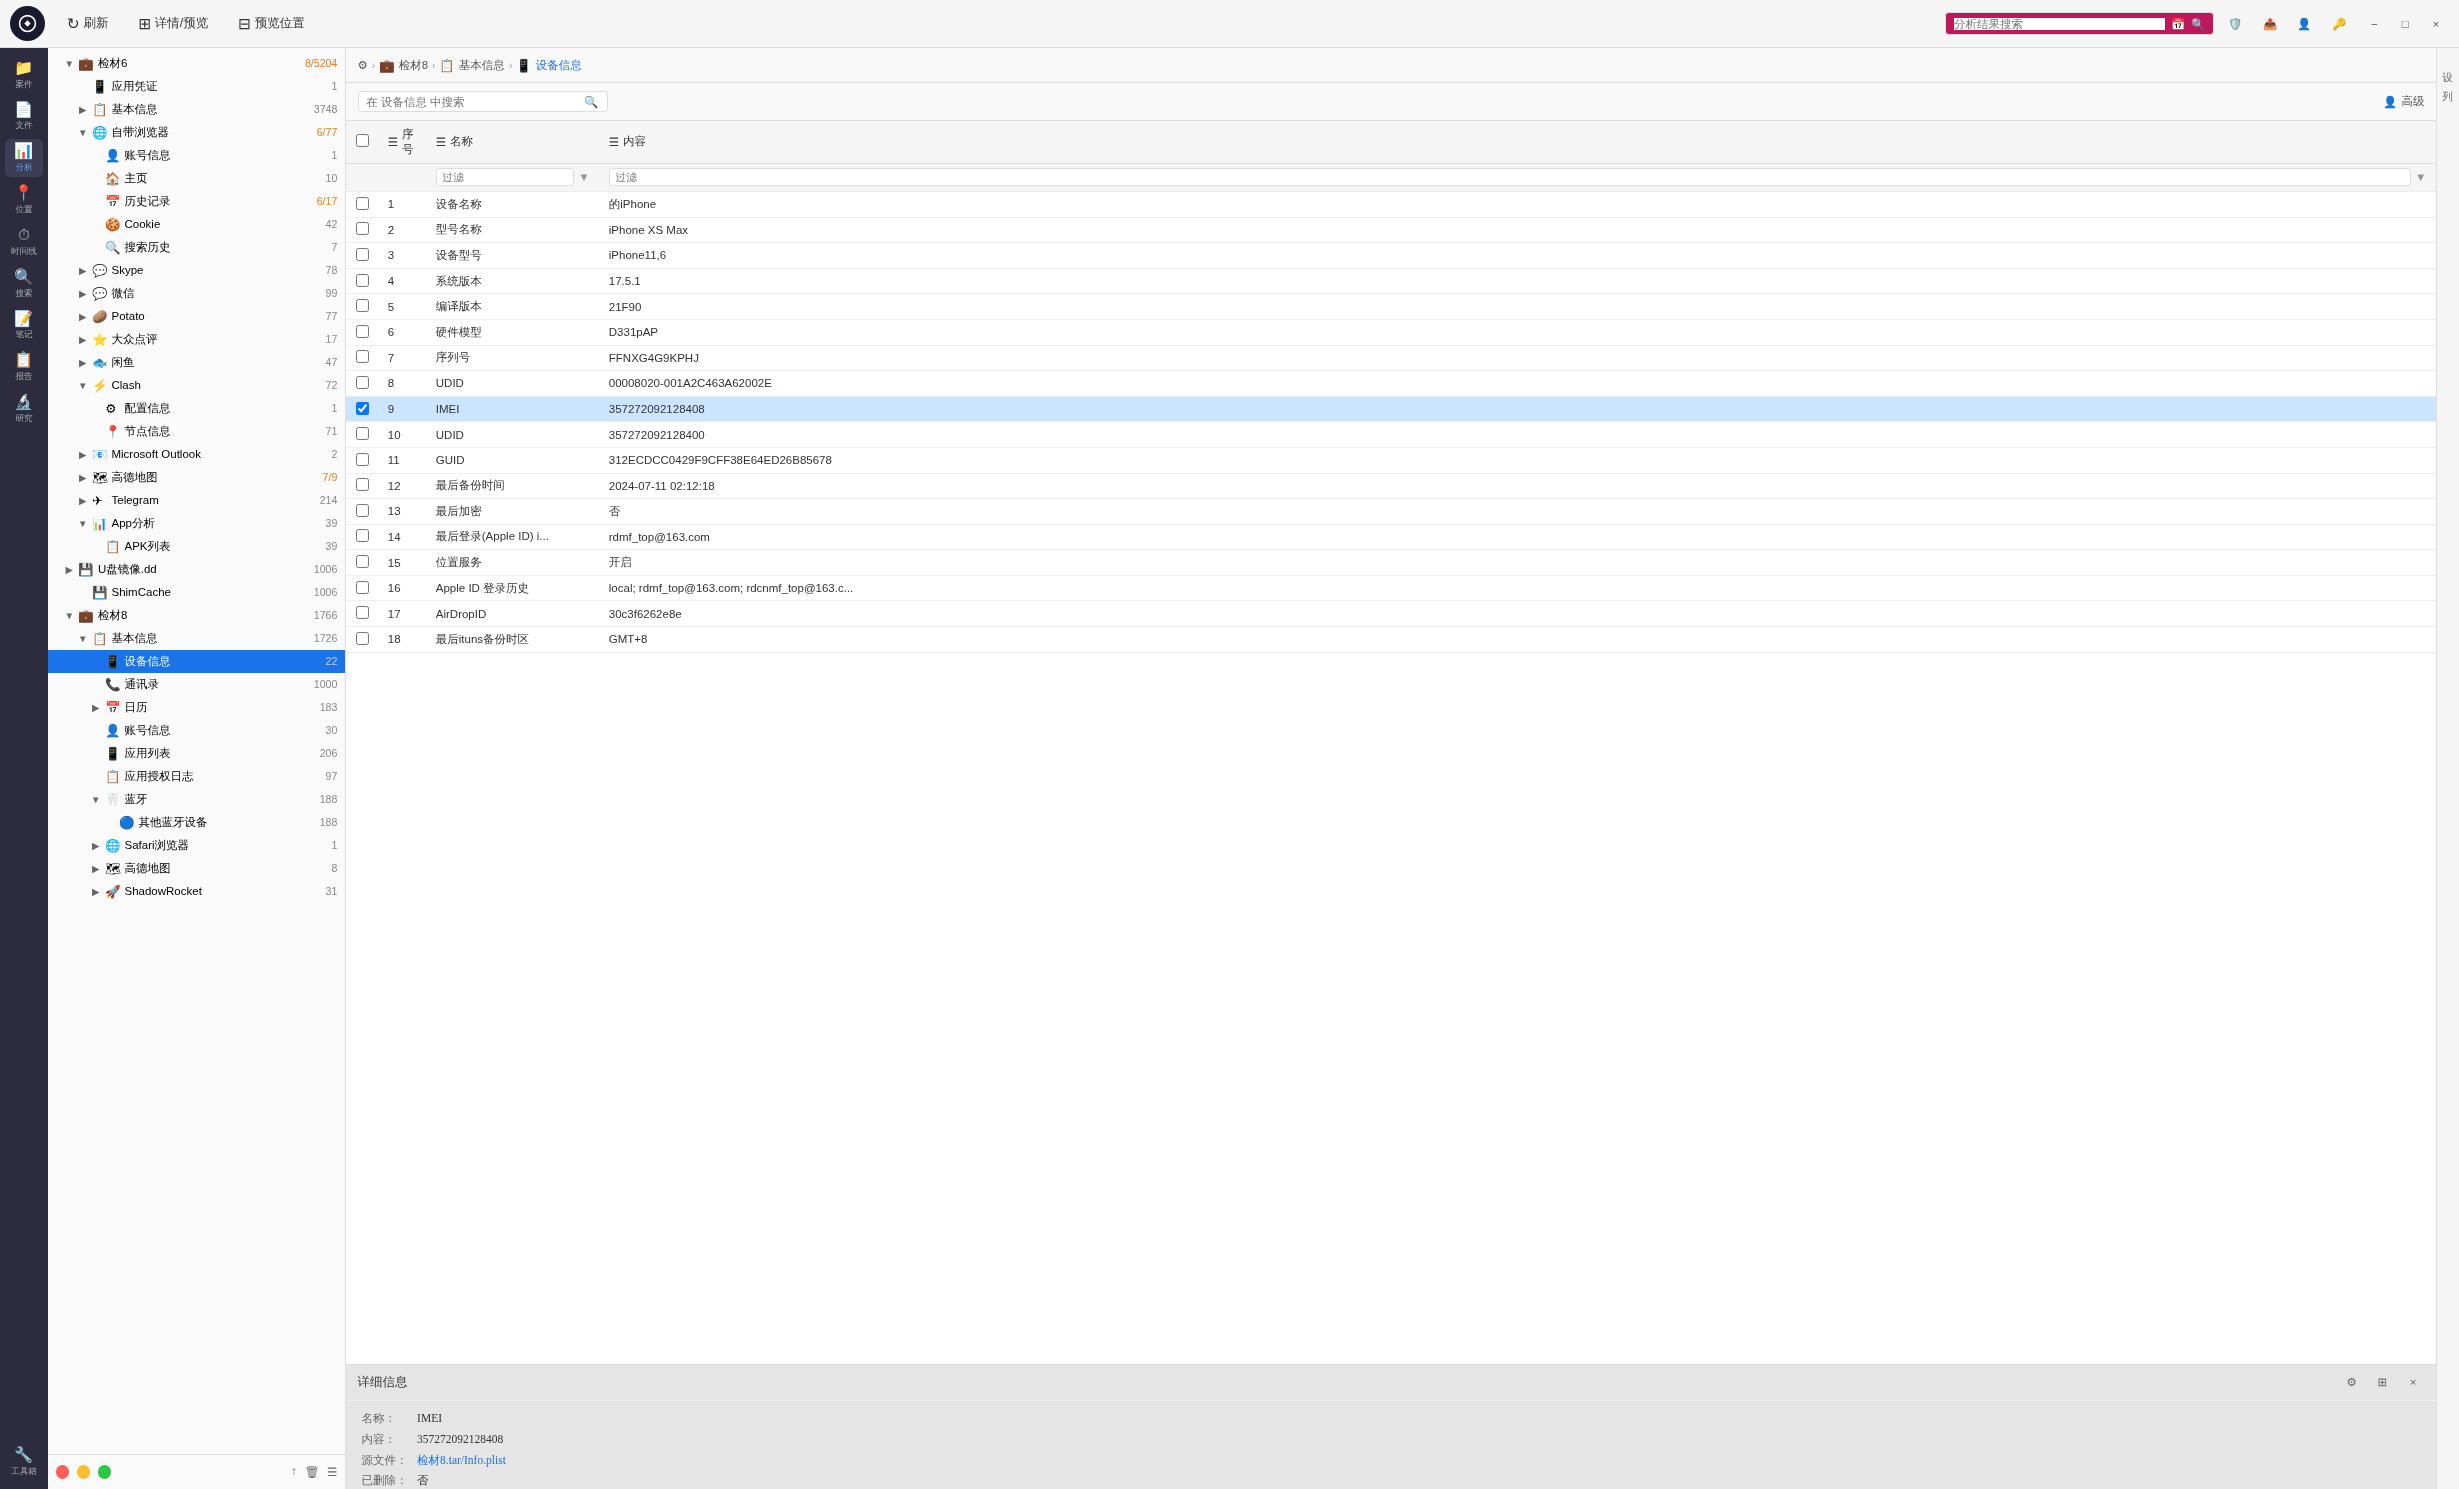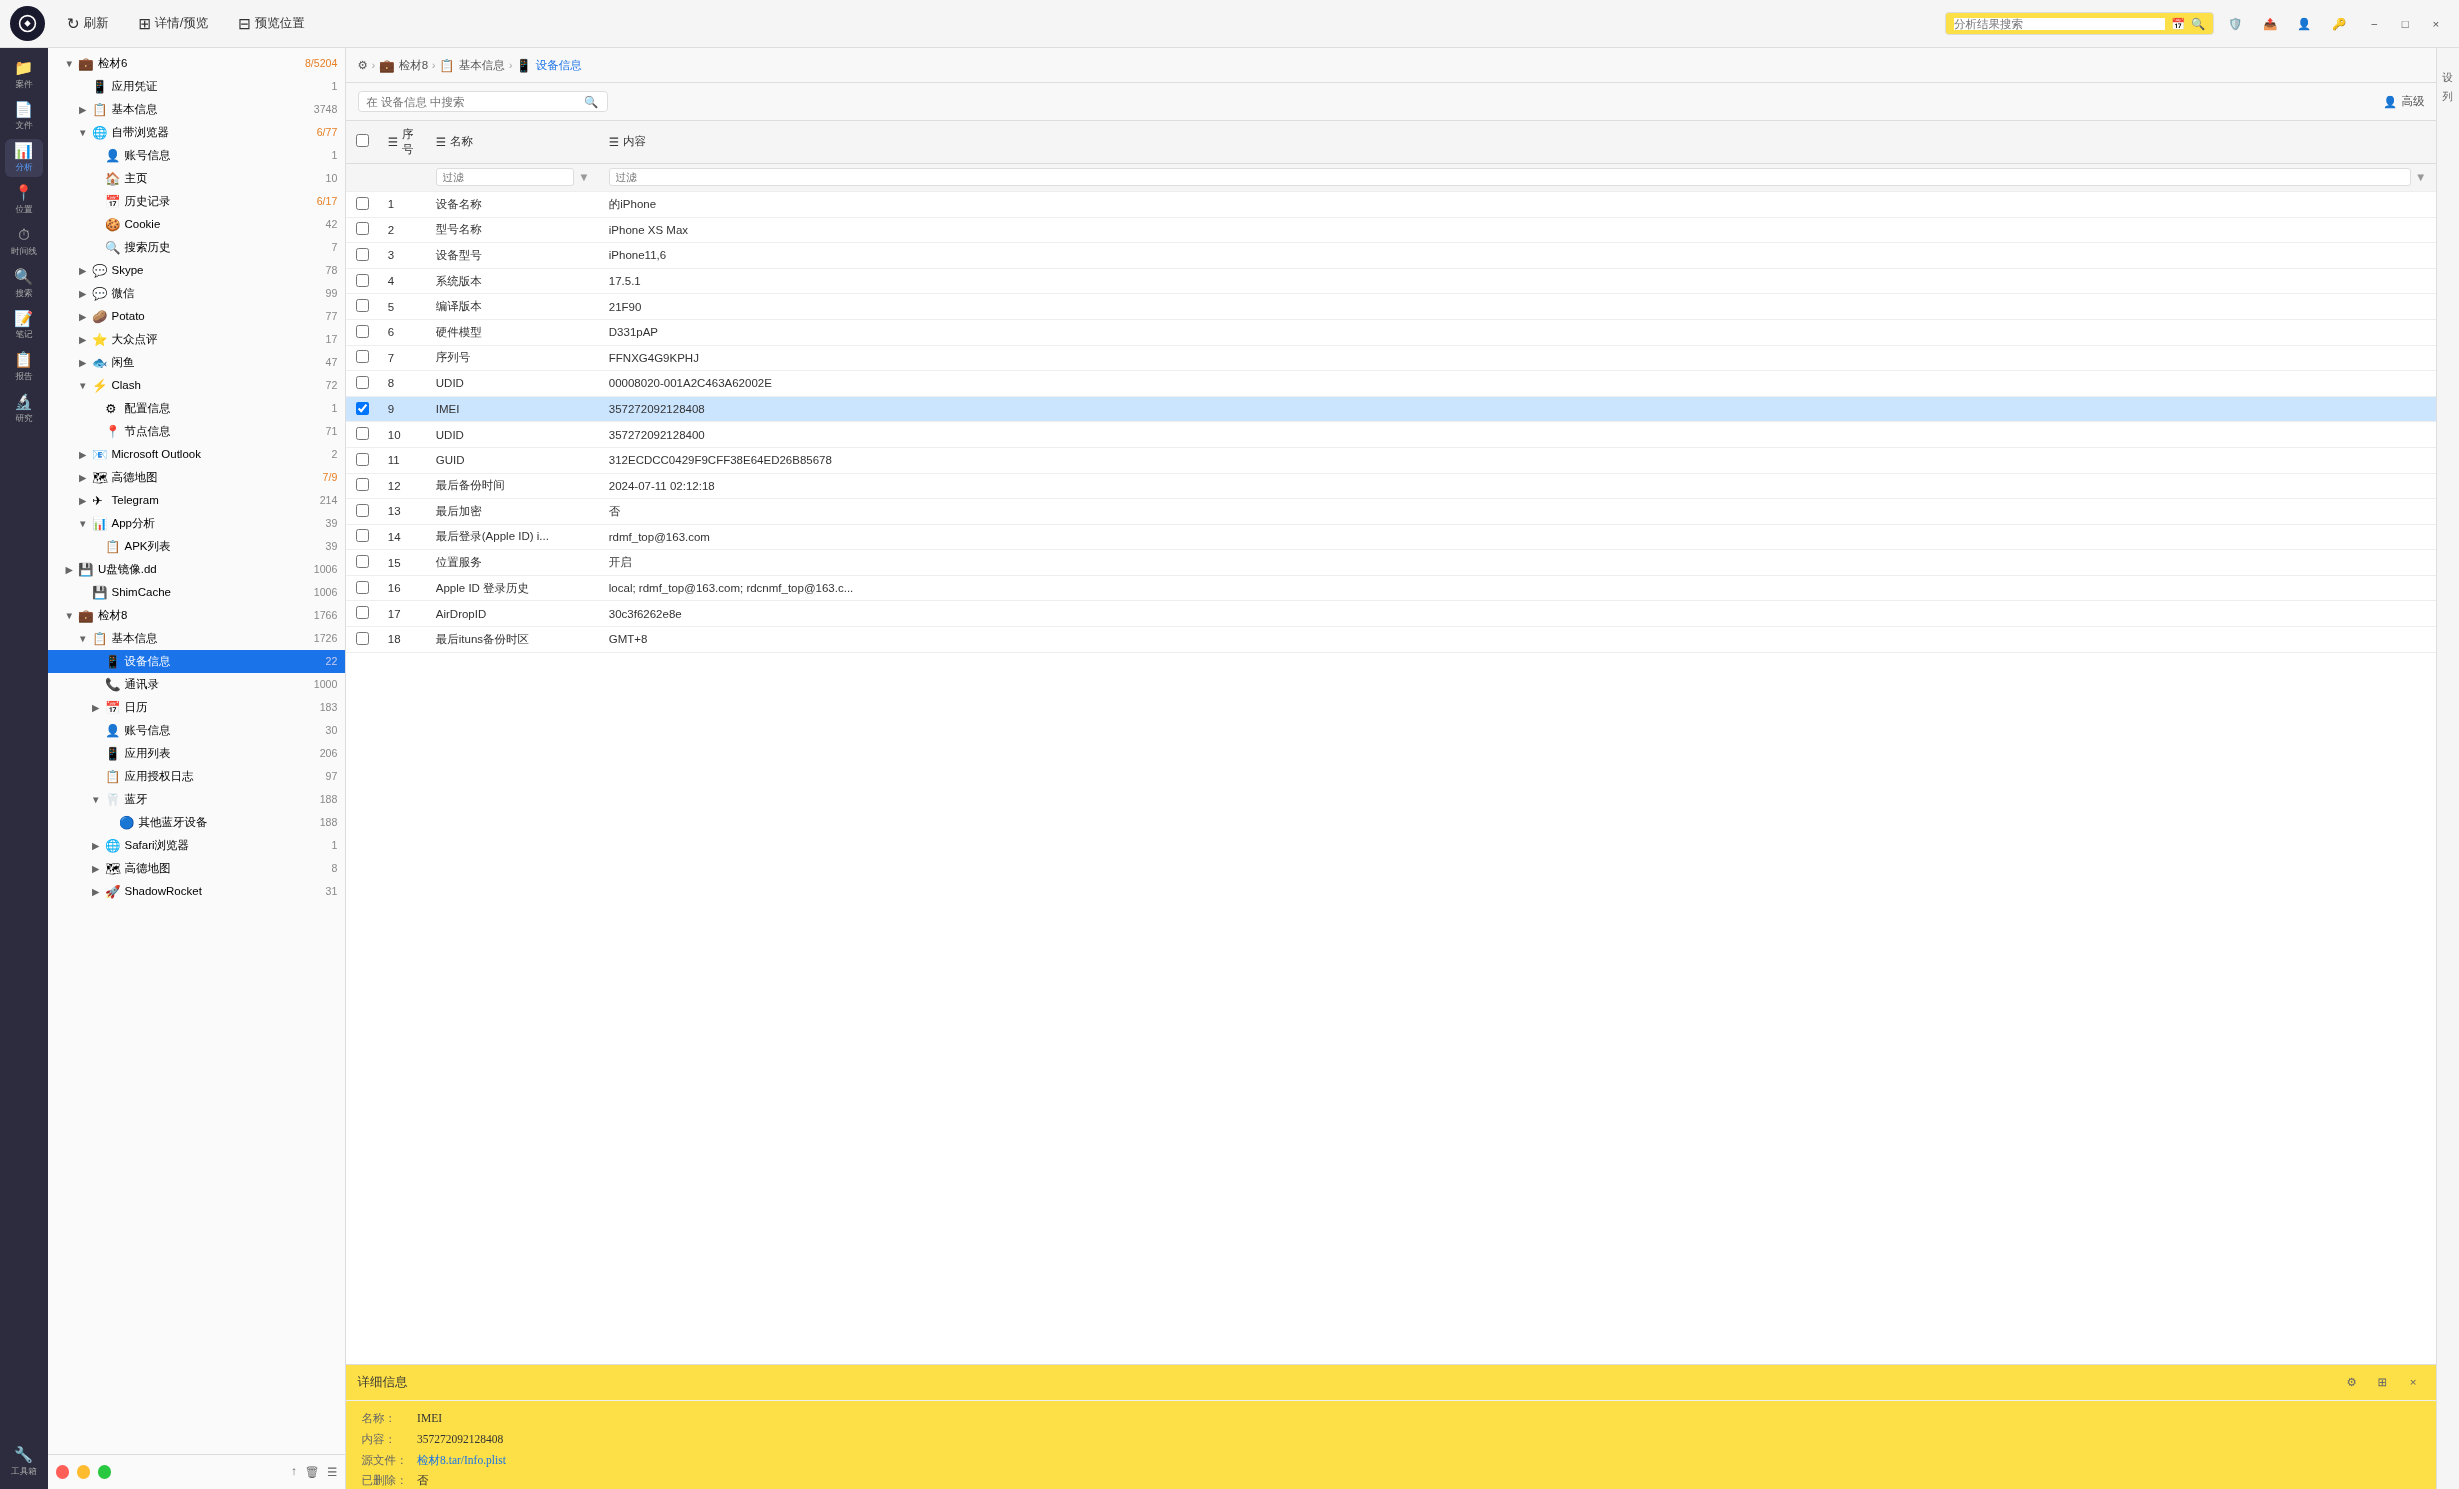--- a/index.html
+++ b/index.html
@@ -5,21 +5,21 @@
     * { margin: 0; padding: 0; box-sizing: border-box; }
     body { font-family: -apple-system, 'PingFang SC', 'Microsoft YaHei', sans-serif; font-size: 11.5px; background: #f0f0f0; width: 2459px; height: 1489px; overflow: hidden; display: flex; flex-direction: column; }
 
     
     .top-toolbar { height: 48px; background: #f5f5f5; border-bottom: 1px solid #ddd; display: flex; align-items: center; padding: 0 9.6px; gap: 14.4px; flex-shrink: 0; }
     .toolbar-logo { width: 35px; height: 35px; background: #1a1a2e; border-radius: 50%; display: flex; align-items: center; justify-content: center; }
     .toolbar-logo svg { width: 19px; height: 19px; }
     .toolbar-btn { display: flex; align-items: center; gap: 3.8px; cursor: pointer; padding: 3.8px 7.7px; border-radius: 3.8px; color: #333; font-size: 12.5px; }
     .toolbar-icon { font-size: 15.4px; }
     .toolbar-right { margin-left: auto; display: flex; align-items: center; gap: 7.7px; }
-    .search-bar { display: flex; align-items: center; background: #fde047; border: 1px solid #ddd; border-radius: 3.8px; padding: 3.8px 7.7px; width: 269px; gap: 5.8px; }
+    .search-bar { display: flex; align-items: center; background: #be185d; border: 1px solid #ddd; border-radius: 3.8px; padding: 3.8px 7.7px; width: 269px; gap: 5.8px; }
     .search-bar input { border: none; outline: none; font-size: 11.5px; flex: 1; }
     .window-controls { display: flex; gap: 3.8px; align-items: center; }
     .win-btn { width: 13.4px; height: 13.4px; border-radius: 50%; cursor: pointer; display: flex; align-items: center; justify-content: center; font-size: 9.6px; }
     .win-close { background: #ff5f57; }
     .win-min { background: #febc2e; }
     .win-max { background: #28c840; }
     .toolbar-icon-btn { width: 27px; height: 27px; display: flex; align-items: center; justify-content: center; cursor: pointer; color: #555; border-radius: 3.8px; }
 
     
     .main-layout { display: flex; flex: 1; overflow: hidden; }
@@ -76,21 +76,21 @@
     .data-table th.col-name { width: 173px; }
     .data-table th.col-content { width: auto; }
     .filter-row td { padding: 3.8px 5.8px; border-bottom: 1px solid #ddd; }
     .filter-input { width: 100%; border: 1px solid #ddd; border-radius: 2.9px; padding: 1.9px 5.8px; font-size: 10.6px; outline: none; }
     .data-table tr.row-selected { background: #cce5ff; }
     .data-table td { padding: 4.8px 9.6px; border-bottom: 1px solid #eee; font-size: 11.5px; color: #333; }
     .td-check { text-align: center; }
     .td-num { color: #666; }
 
     
-    .detail-panel { height: 125px; border-top: 1px solid #ddd; background: #fde047; display: flex; flex-direction: column; }
+    .detail-panel { height: 125px; border-top: 1px solid #ddd; background: #e5e5e5; display: flex; flex-direction: column; }
     .detail-header { display: flex; align-items: center; padding: 5.8px 11.5px; border-bottom: 1px solid #eee; }
     .detail-title { font-size: 12.5px; font-weight: 500; color: #333; }
     .detail-actions { margin-left: auto; display: flex; gap: 7.7px; }
     .detail-action-btn { width: 23px; height: 23px; display: flex; align-items: center; justify-content: center; cursor: pointer; color: #666; border-radius: 3.8px; }
     .detail-content { padding: 7.7px 15.4px; font-size: 11.5px; line-height: 1.8; }
     .detail-row { display: flex; gap: 7.7px; font-family: Liberation Serif, serif; }
     .detail-label { color: #666; min-width: 48px; }
     .detail-value { color: #333; }
     .detail-link { color: #1a73e8; cursor: pointer; text-decoration: none; }
 

